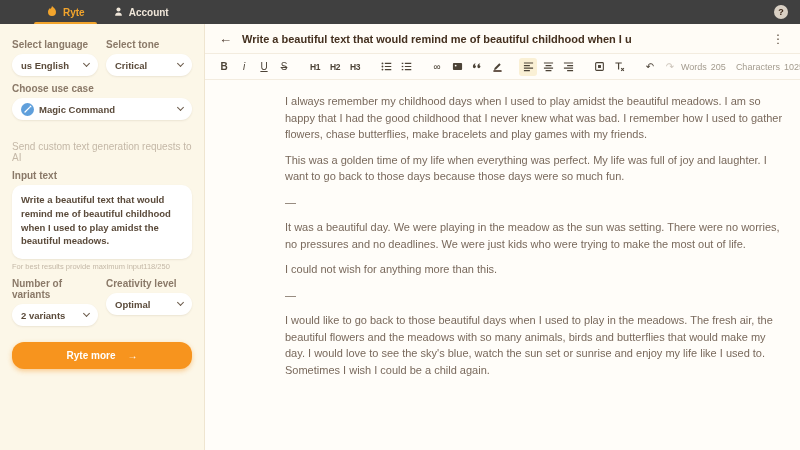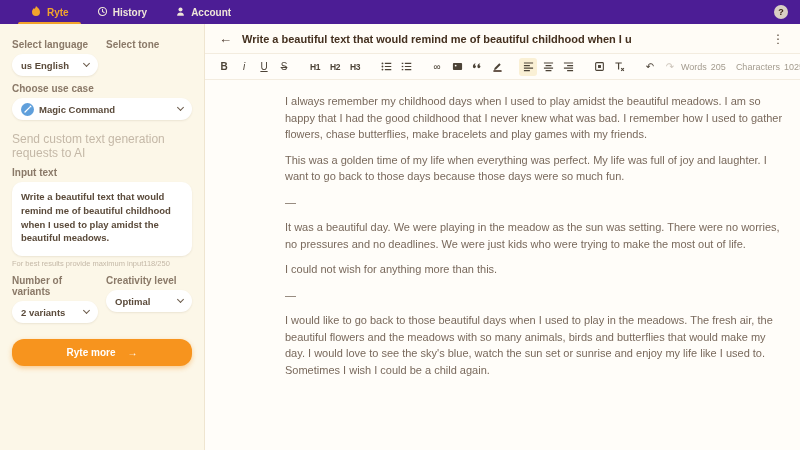--- a/index.html
+++ b/index.html
@@ -1,22 +1,22 @@
 <!DOCTYPE html>
 <html><head>
 <meta charset="utf-8">
 <style>
   * { box-sizing: border-box; }
   html, body { margin: 0; padding: 0; width: 800px; height: 450px; overflow: hidden;
     font-family: "Liberation Sans", sans-serif; background: #fffdf9; }
   .app { width: 800px; height: 450px; display: flex; flex-direction: column; }
 
   
-  .navbar { height: 24px; background: #4c1d95; display: flex; align-items: stretch;
-    padding-left: 16px; flex: none; }
+  .navbar { height: 24px; background: #404040; display: flex; align-items: stretch;
+    padding-left: 32px; flex: none; }
   .tab { display: flex; align-items: center; gap: 5px; padding: 0 14px; font-size: 10px;
     font-weight: bold; color: #efe6d9; position: relative; cursor: pointer; }
   .tab.active { color: #f2a42c; }
   .tab.active::after { content: ""; position: absolute; left: 2px; right: 2px; bottom: 0;
     height: 2px; background: #f2a42c; border-radius: 2px 2px 0 0; }
   .tab svg { width: 11px; height: 11px; }
   .logo svg { width: 12px; height: 12px; }
   .help { margin-left: auto; align-self: center; margin-right: 12px; width: 14px; height: 14px;
     border-radius: 50%; background: #d9d0c4; color: #3a2315; display: flex; align-items: center;
     justify-content: center; font-size: 9px; font-weight: bold; cursor: pointer; }
@@ -31,21 +31,21 @@
   label { display: block; font-size: 10px; font-weight: 600; color: #8a7968; margin: 7px 0 4px; }
   .select { background: #fff; border-radius: 12px; height: 22px; display: flex; align-items: center;
     justify-content: space-between; padding: 0 9px; font-size: 9.5px; font-weight: 600;
     color: #5a4a3a; box-shadow: 0 1px 2px rgba(90,70,40,.10); cursor: pointer; }
   .select .val { white-space: nowrap; overflow: hidden; display: flex; align-items: center; gap: 5px; }
   .chev { width: 5px; height: 5px; border-right: 1.4px solid #6b5b4b; border-bottom: 1.4px solid #6b5b4b;
     transform: rotate(45deg); margin-top: -3px; flex: none; }
   .wand-badge { width: 13px; height: 13px; border-radius: 50%; background: #5f9fdb; flex: none;
     display: flex; align-items: center; justify-content: center; }
   .wand-badge svg { width: 8px; height: 8px; }
-  .helper { font-size: 12px; color: #c4b8a7; margin-top: 12px; }
+  .helper { font-size: 10px; color: #c4b8a7; margin-top: 21px; }
   textarea { width: 100%; height: 74px; border: none; border-radius: 10px; background: #fff;
     box-shadow: 0 1px 2px rgba(90,70,40,.10); font-family: "Liberation Sans", sans-serif;
     font-size: 9.5px; font-weight: 600; color: #5a4a3a; padding: 8px 9px; resize: none;
     line-height: 1.45; outline: none; }
   .helper-row { display: flex; font-size: 7.5px; color: #c4b8a7;
     margin-top: 3px; }
   .cta { margin-top: 16px; height: 27px; border-radius: 12px; background: #f7941e; color: #fff;
     font-weight: bold; font-size: 10px; border: none; width: 100%; display: flex; align-items: center;
     justify-content: center; gap: 12px; cursor: pointer; font-family: Liberation Sans, sans-serif;
     box-shadow: 0 2px 5px rgba(247,148,30,.45); }
@@ -84,29 +84,20 @@
       <span class="logo">
         <svg viewBox="0 0 12 12">
             <path d="M6 1c1.6 1.6 4 3 4 6a4 4 0 1 1-8 0c0-1.5.8-2.8 1.7-3.7C4.4 4.5 5.6 3 6 1z" fill="#f2a42c"></path>
           </svg>
       </span>
       <span>Ryte</span>
     </div>
     <div class="tab">
       <span>
         <svg viewBox="0 0 12 12">
-            <circle cx="6" cy="6" r="4.4" fill="none" stroke="currentColor" stroke-width="1.2"></circle>
-            <path d="M6 3.6V6l1.8 1.1" fill="none" stroke="currentColor" stroke-width="1.1" stroke-linecap="round"></path>
-          </svg>
-      </span>
-      <span>History</span>
-    </div>
-    <div class="tab">
-      <span>
-        <svg viewBox="0 0 12 12">
             <circle cx="6" cy="3.8" r="2.2" fill="currentColor"></circle>
             <path d="M2.3 10.6c0-2.1 1.7-3.4 3.7-3.4s3.7 1.3 3.7 3.4z" fill="currentColor"></path>
           </svg>
       </span>
       <span>Account</span>
     </div>
     <div class="help">?</div>
   </nav>
 
   <div class="body">
@@ -115,20 +106,24 @@
       <div class="row2">
         <div>
           <label>Select language</label>
           <div class="select">
             <span class="val">us English</span>
             <i class="chev"></i>
           </div>
         </div>
         <div>
           <label>Select tone</label>
+          <div class="select">
+            <span class="val">Critical</span>
+            <i class="chev"></i>
+          </div>
         </div>
       </div>
 
       <label>Choose use case</label>
       <div class="select">
         <span class="val">
           <span class="wand-badge">
             <svg viewBox="0 0 8 8">
                 <path d="M1 7L5.4 2.6" stroke="#fff" stroke-width="1.3" stroke-linecap="round"></path>
                 <path d="M6.2 1.2l.6.6" stroke="#fff" stroke-width="1.3" stroke-linecap="round"></path>

